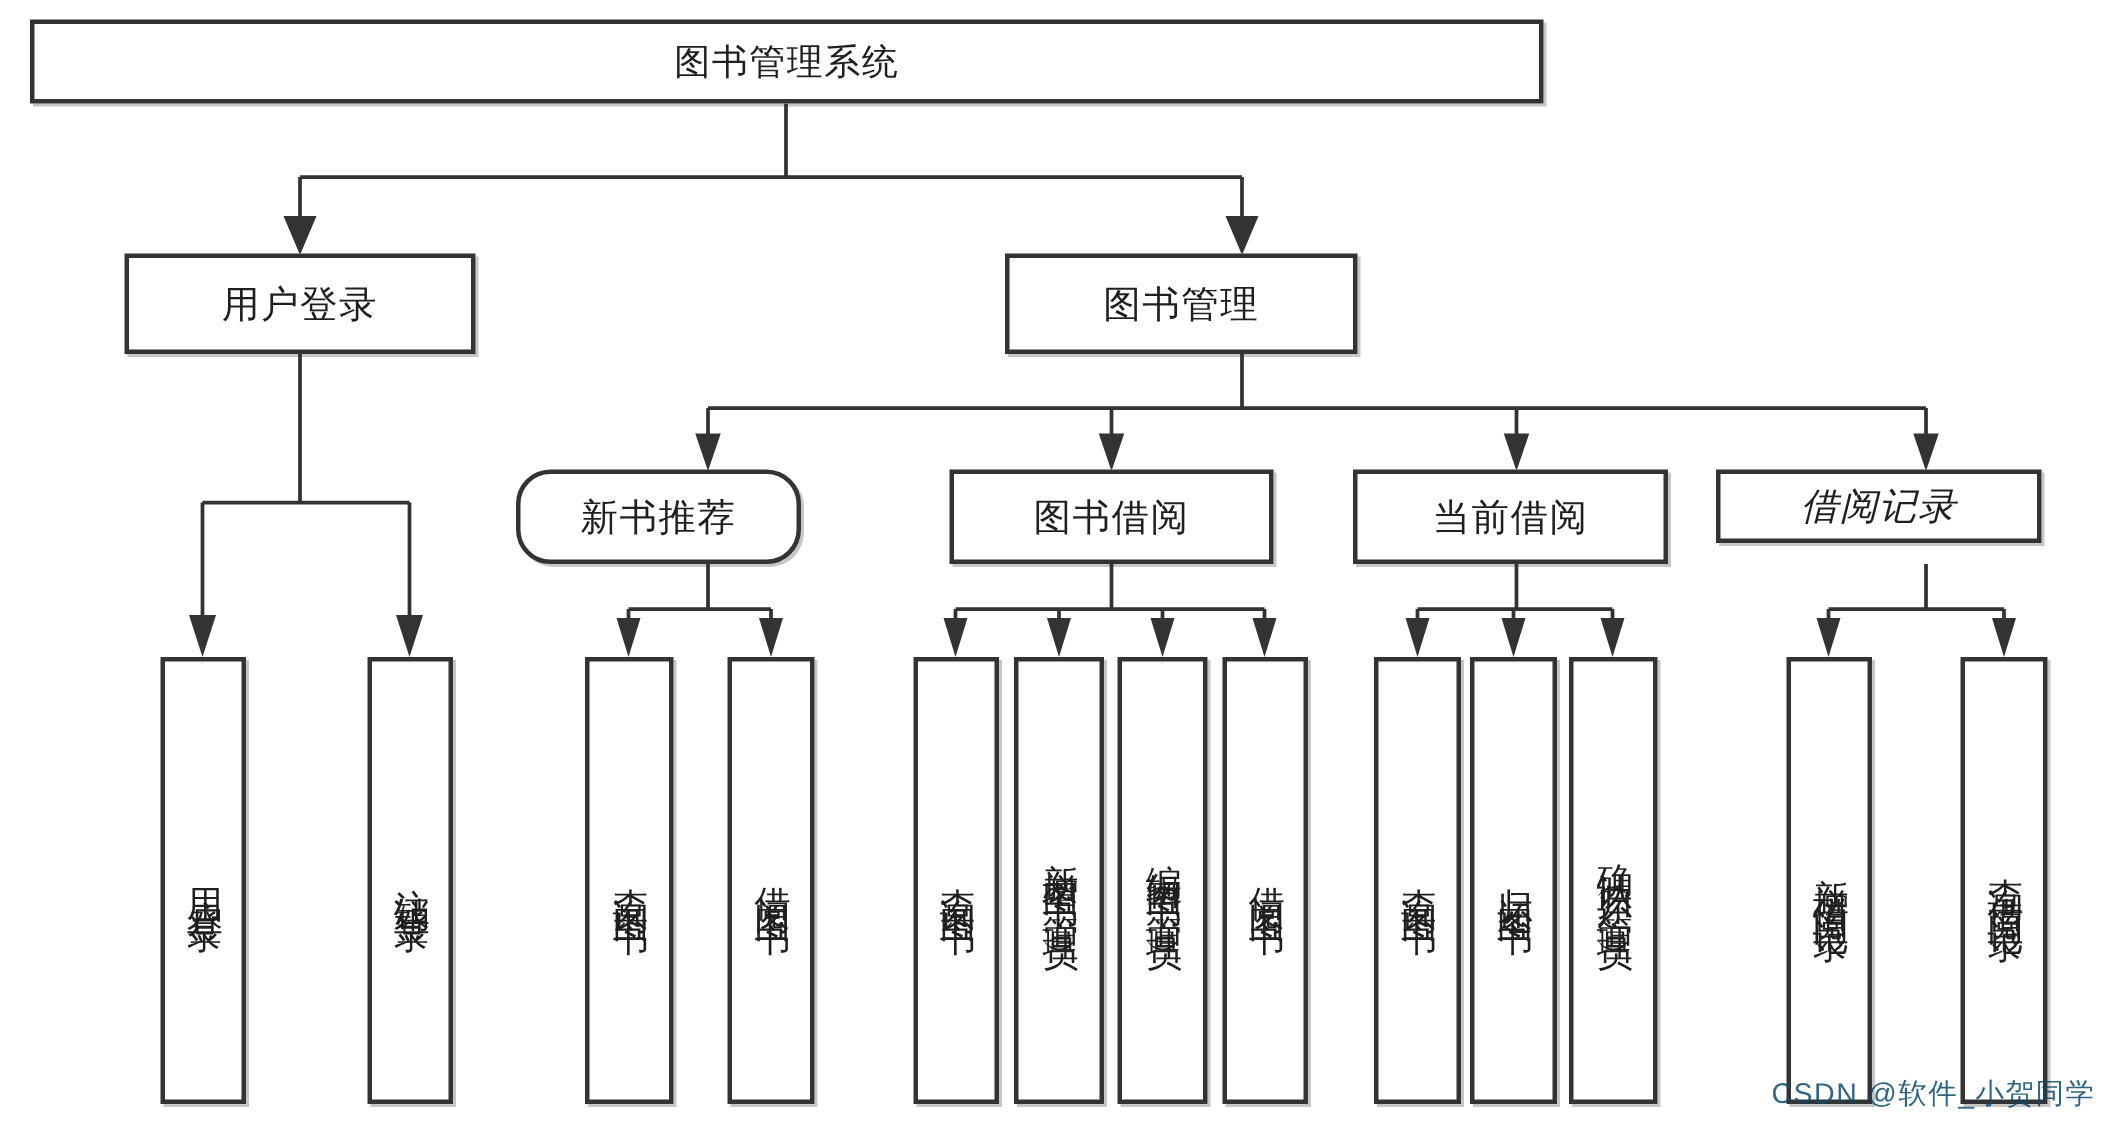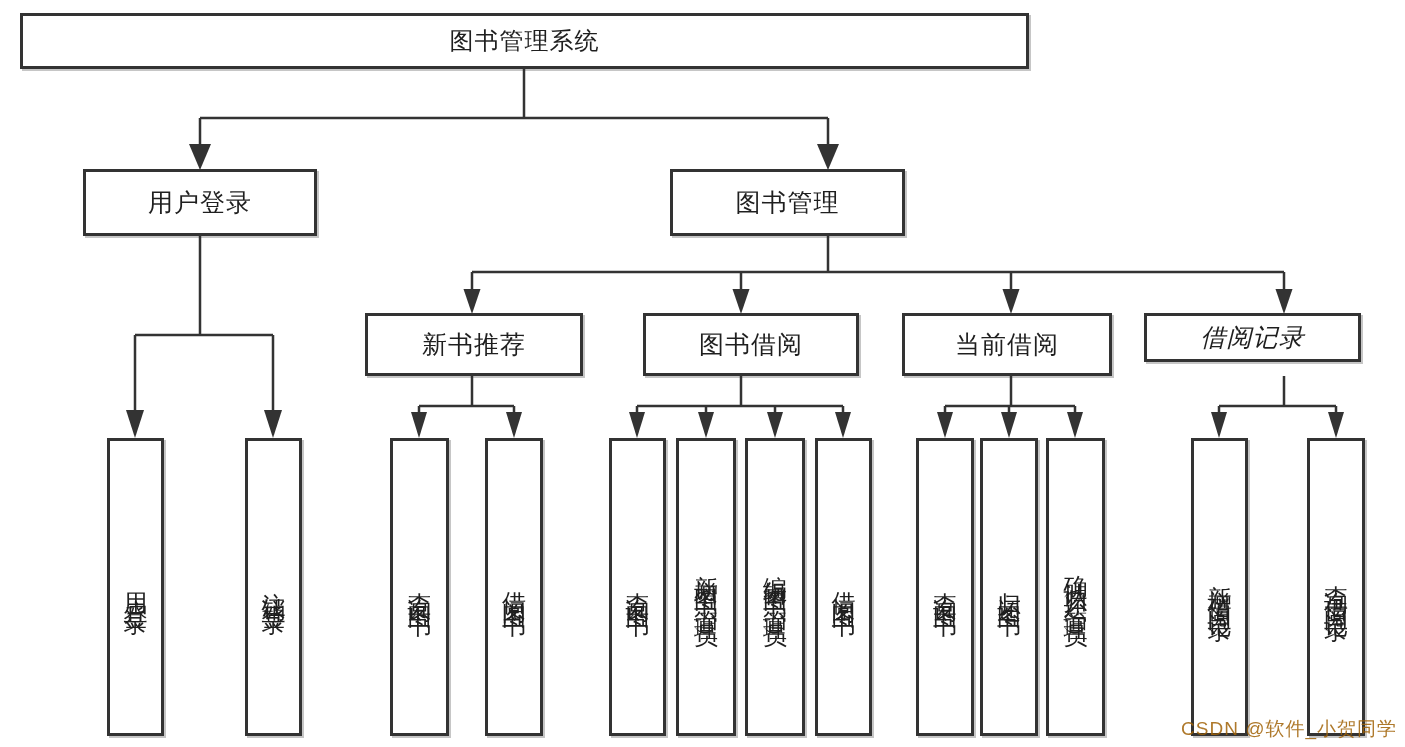--- a/index.html
+++ b/index.html
@@ -38,21 +38,21 @@
     letter-spacing: 7px;
     line-height: 1;
     white-space: nowrap;
   }
   #watermark {
     position: absolute;
     right: 8px;
     bottom: 5px;
     font-size: 19px;
     letter-spacing: 1px;
-    color: #a16207;
+    color: #0c4a6e;
     opacity: 0.85;
     z-index: 5;
     white-space: nowrap;
   }
 </style>
 </head>
 <body>
 
 <div id="stage">
 
@@ -100,24 +100,24 @@
     <span>图书管理系统</span>
   </div>
 
   <div class="node hnode" style="left:83px; top:169px; width:234px; height:67px;">
     <span>用户登录</span>
   </div>
   <div class="node hnode" style="left:670px; top:169px; width:235px; height:67px;">
     <span>图书管理</span>
   </div>
 
-  <div class="node hnode" style="left:365px; top:313px; width:218px; height:63px;">
+  <div class="node hnode" style="left:344px; top:313px; width:190px; height:63px;border-radius:23px;">
     <span>新书推荐</span>
   </div>
-  <div class="node hnode" style="left:633px; top:313px; width:216px; height:63px;margin-left:10px;">
+  <div class="node hnode" style="left:633px; top:313px; width:216px; height:63px;">
     <span>图书借阅</span>
   </div>
   <div class="node hnode" style="left:902px; top:313px; width:210px; height:63px;">
     <span>当前借阅</span>
   </div>
   <div class="node hnode" style="left:1144px; top:313px; width:217px; height:49px;font-style:italic;">
     <span>借阅记录</span>
   </div>
 
   <div class="node leaf" style="left:107px; top:438px; width:57px; height:298px;">

